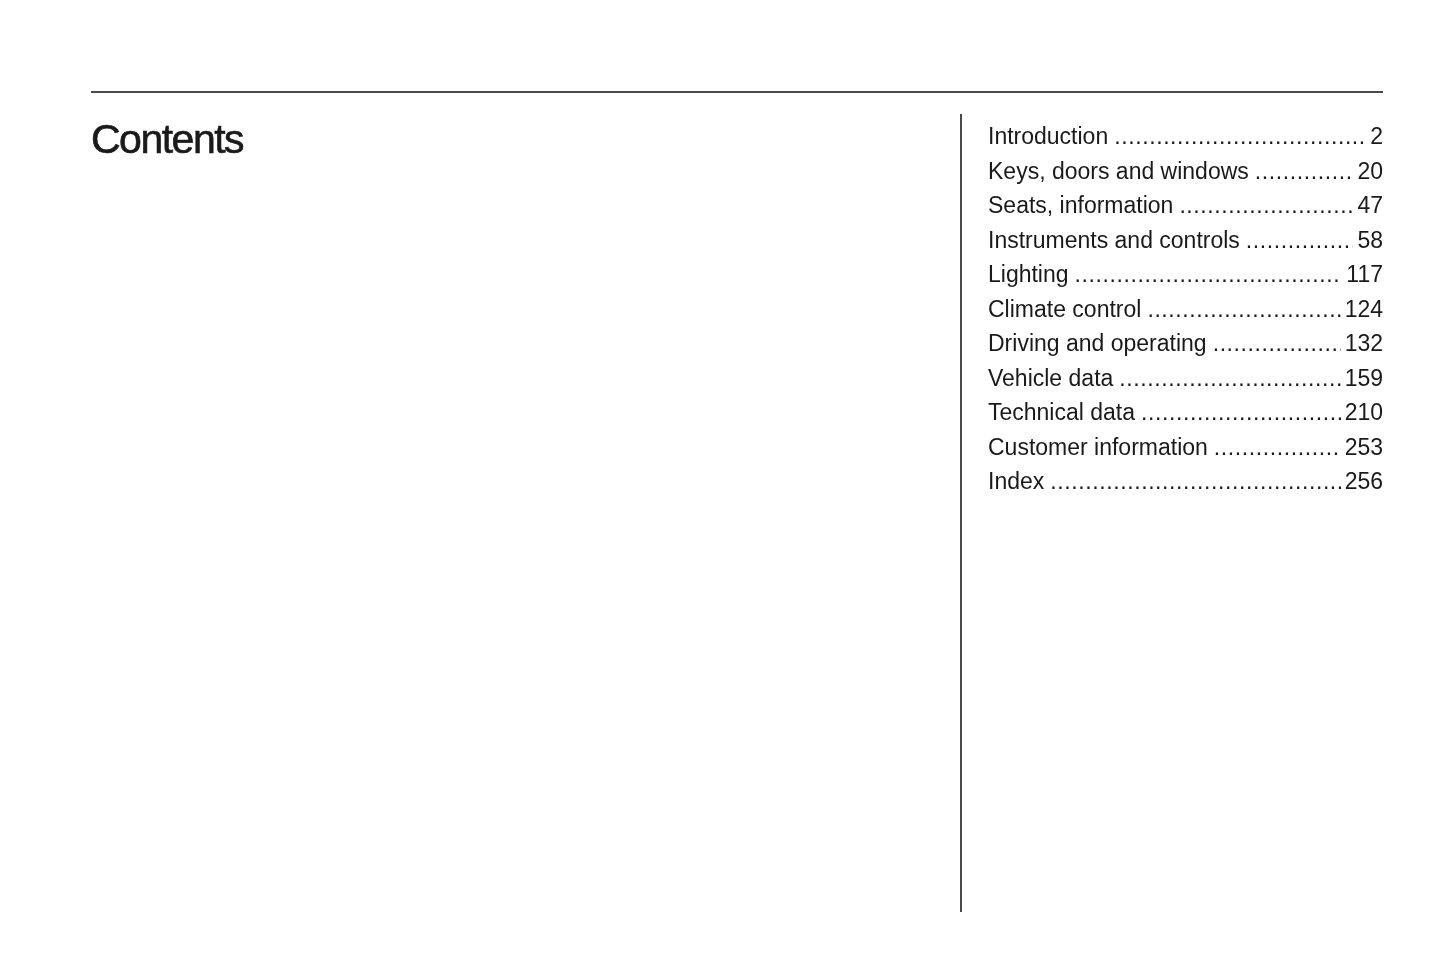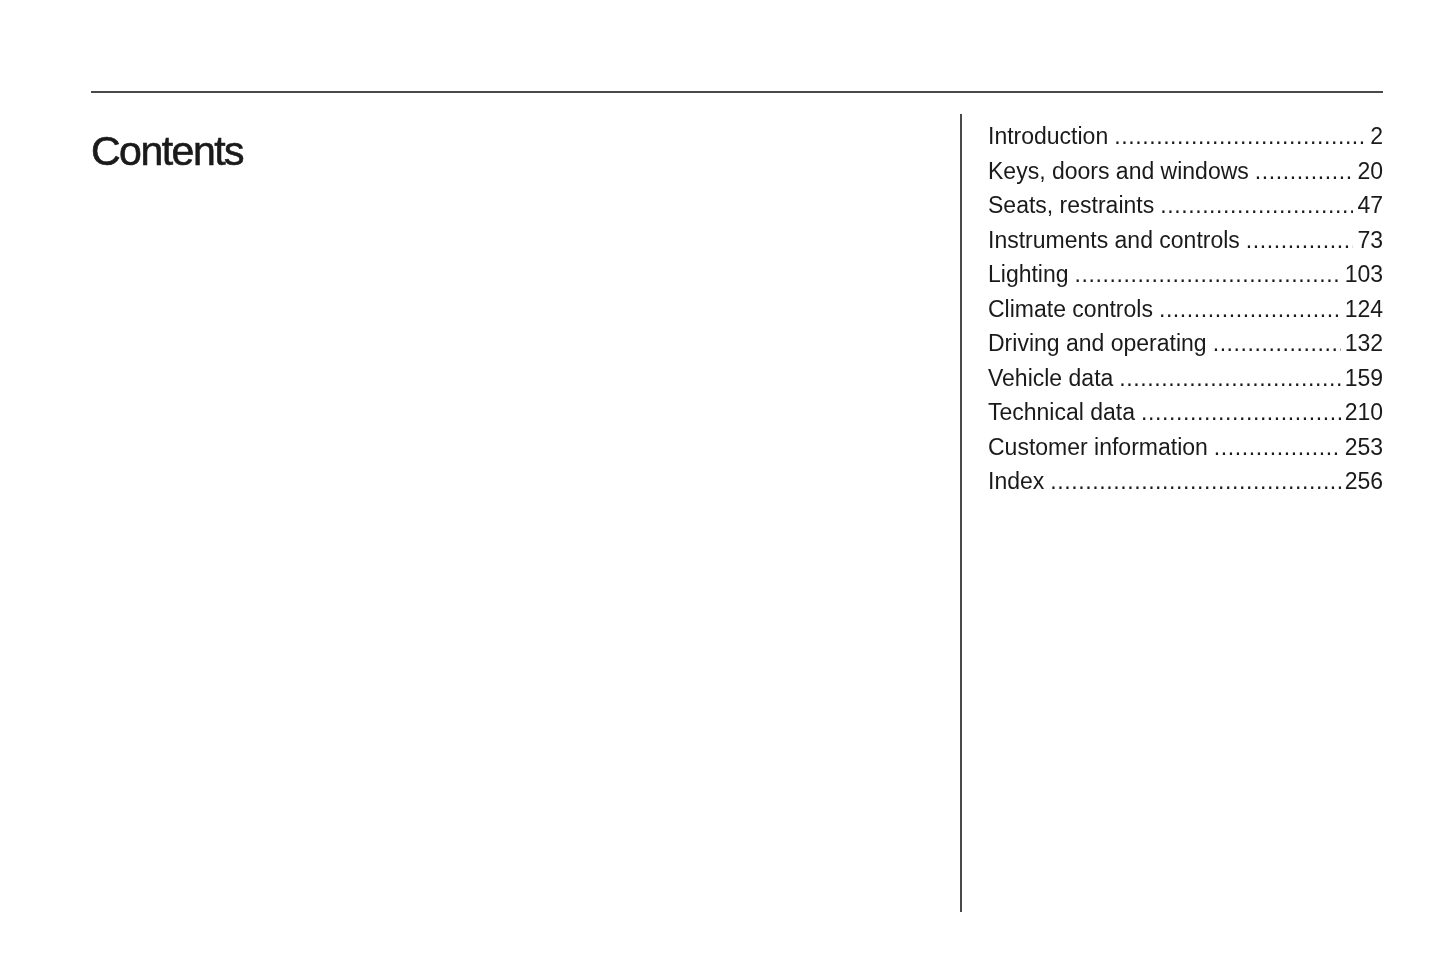--- a/index.html
+++ b/index.html
@@ -19,21 +19,21 @@
       position: absolute;
       left: 91px;
       top: 91px;
       width: 1292px;
       height: 2px;
       background: #4a4a4a;
     }
     .page-title {
       position: absolute;
       left: 91px;
-      top: 128px;
+      top: 116px;
       font-size: 41px;
       font-weight: normal;
       letter-spacing: -1.5px;
       color: #1a1a1a;
       margin: 0;
       -webkit-text-stroke: 0.6px #1a1a1a;
     }
     .column-divider {
       position: absolute;
       left: 960px;
@@ -93,36 +93,36 @@
     <span class="toc-title">Introduction</span>
     <span class="toc-leader"></span>
     <span class="toc-page">2</span>
   </li>
   <li class="toc-entry">
     <span class="toc-title">Keys, doors and windows</span>
     <span class="toc-leader"></span>
     <span class="toc-page">20</span>
   </li>
   <li class="toc-entry">
-    <span class="toc-title">Seats, restraints</span>
+    <span class="toc-title">Seats, information</span>
     <span class="toc-leader"></span>
     <span class="toc-page">47</span>
   </li>
   <li class="toc-entry">
     <span class="toc-title">Instruments and controls</span>
     <span class="toc-leader"></span>
-    <span class="toc-page">73</span>
+    <span class="toc-page">58</span>
   </li>
   <li class="toc-entry">
     <span class="toc-title">Lighting</span>
     <span class="toc-leader"></span>
-    <span class="toc-page">103</span>
+    <span class="toc-page">117</span>
   </li>
   <li class="toc-entry">
-    <span class="toc-title">Climate controls</span>
+    <span class="toc-title">Climate control</span>
     <span class="toc-leader"></span>
     <span class="toc-page">124</span>
   </li>
   <li class="toc-entry">
     <span class="toc-title">Driving and operating</span>
     <span class="toc-leader"></span>
     <span class="toc-page">132</span>
   </li>
   <li class="toc-entry">
     <span class="toc-title">Vehicle data</span>

